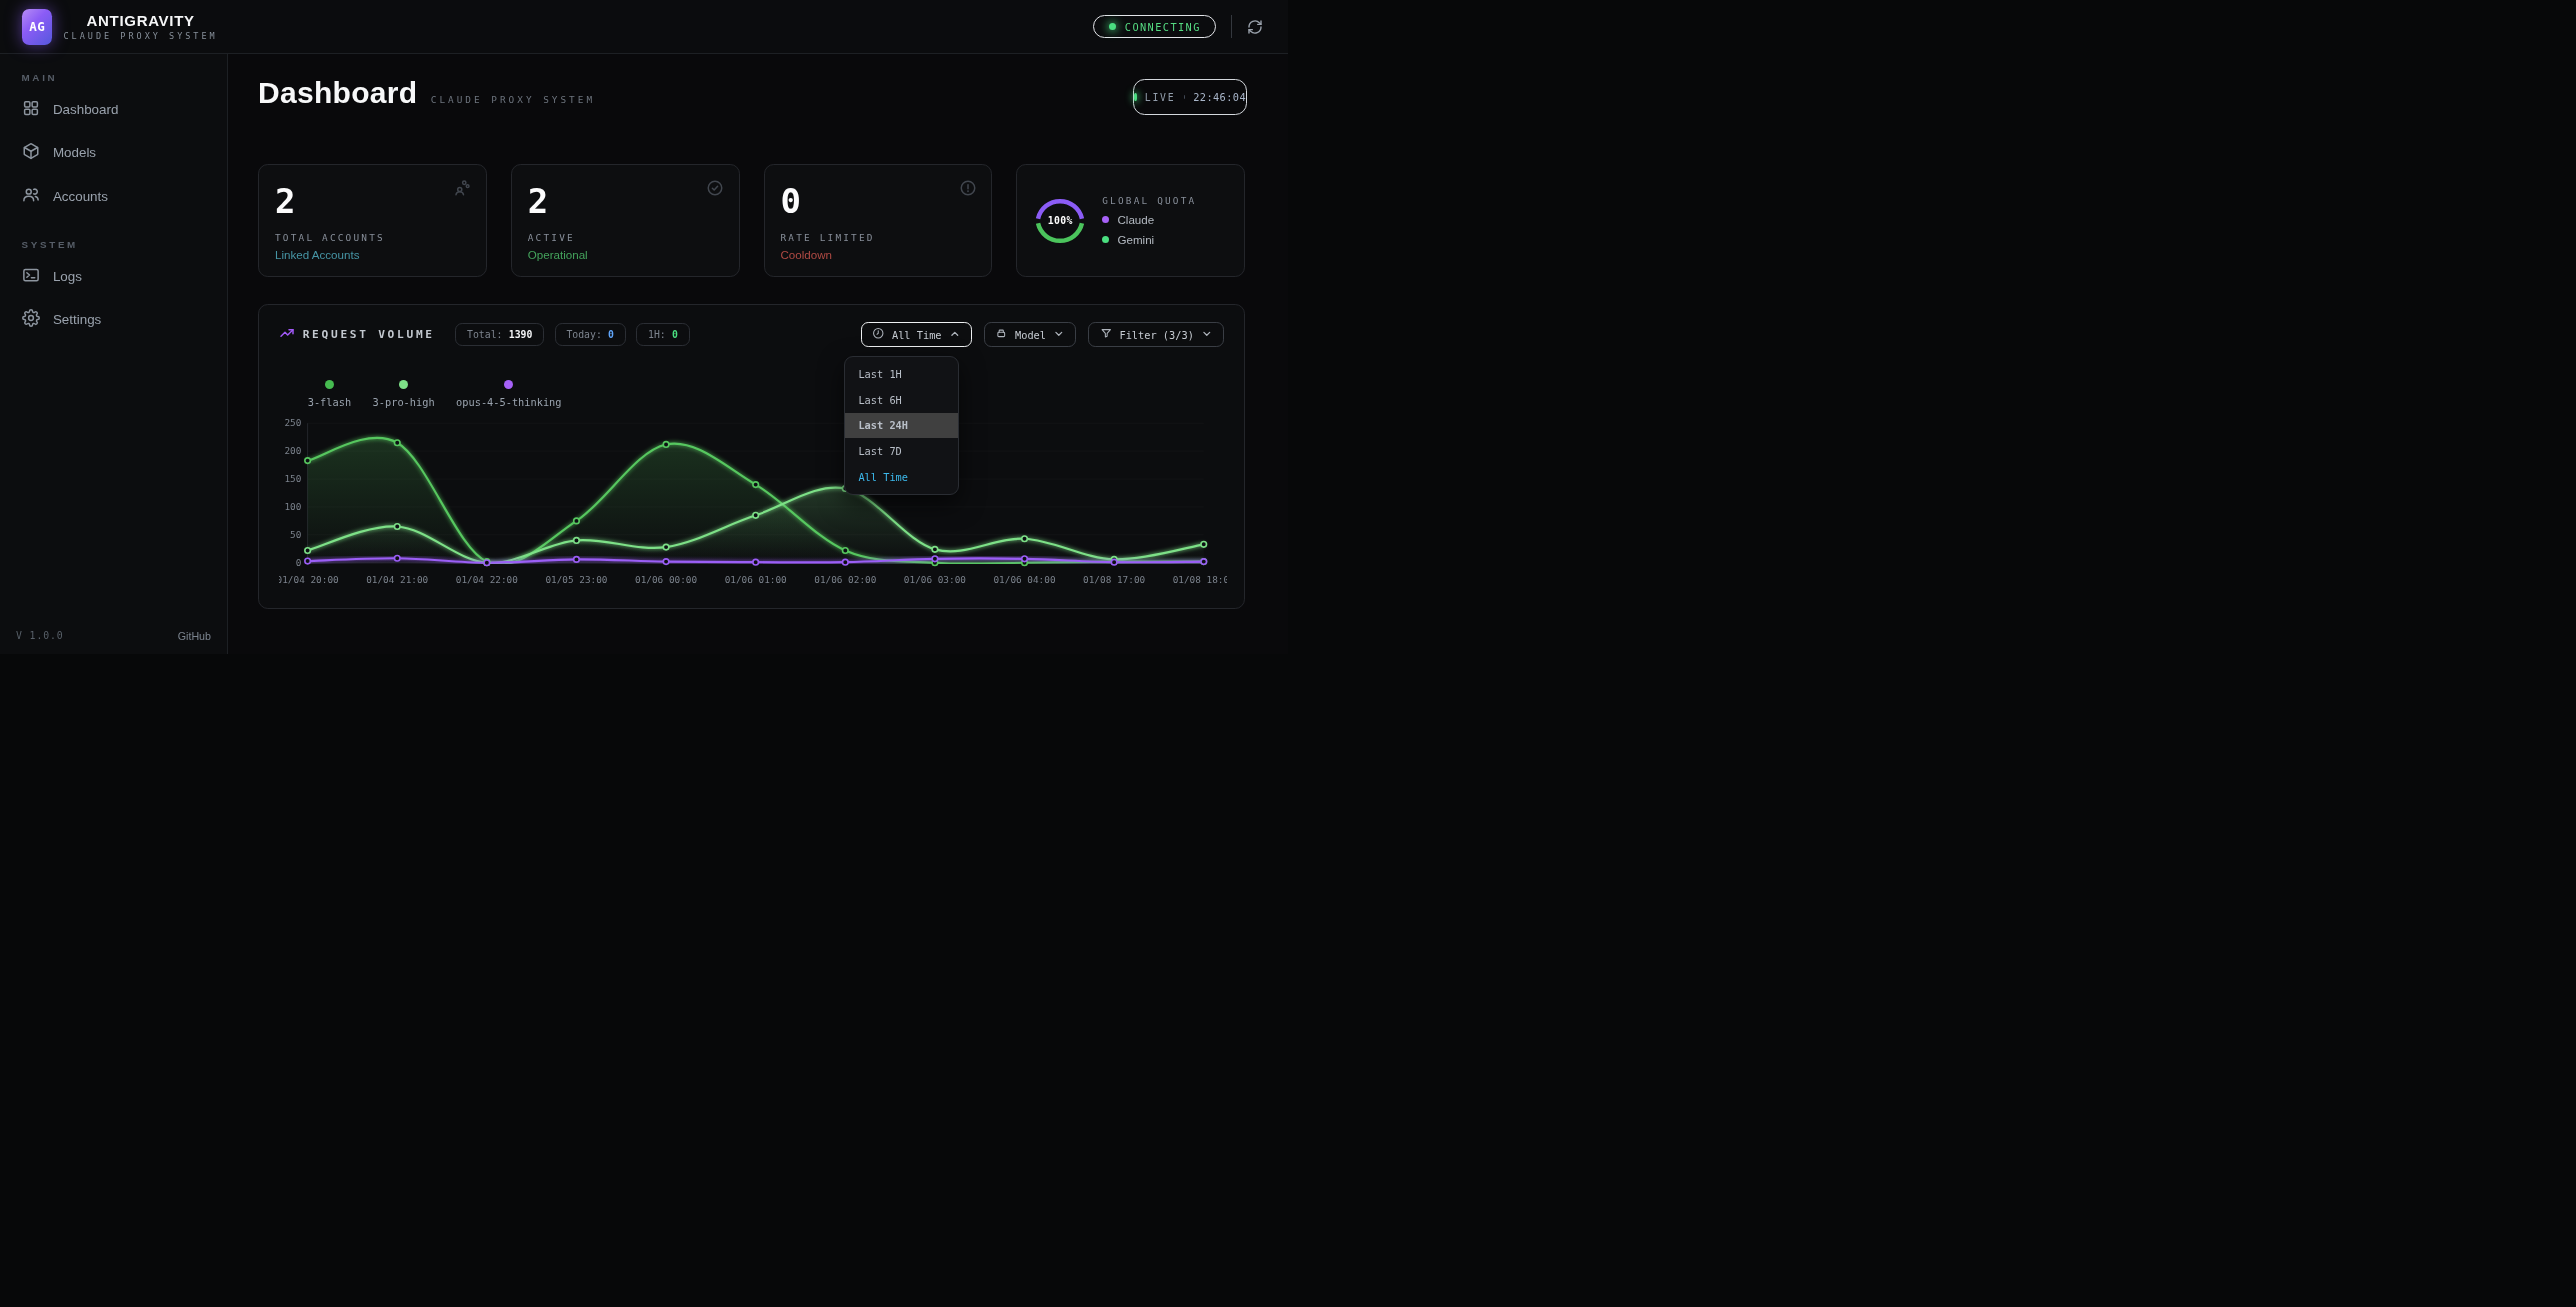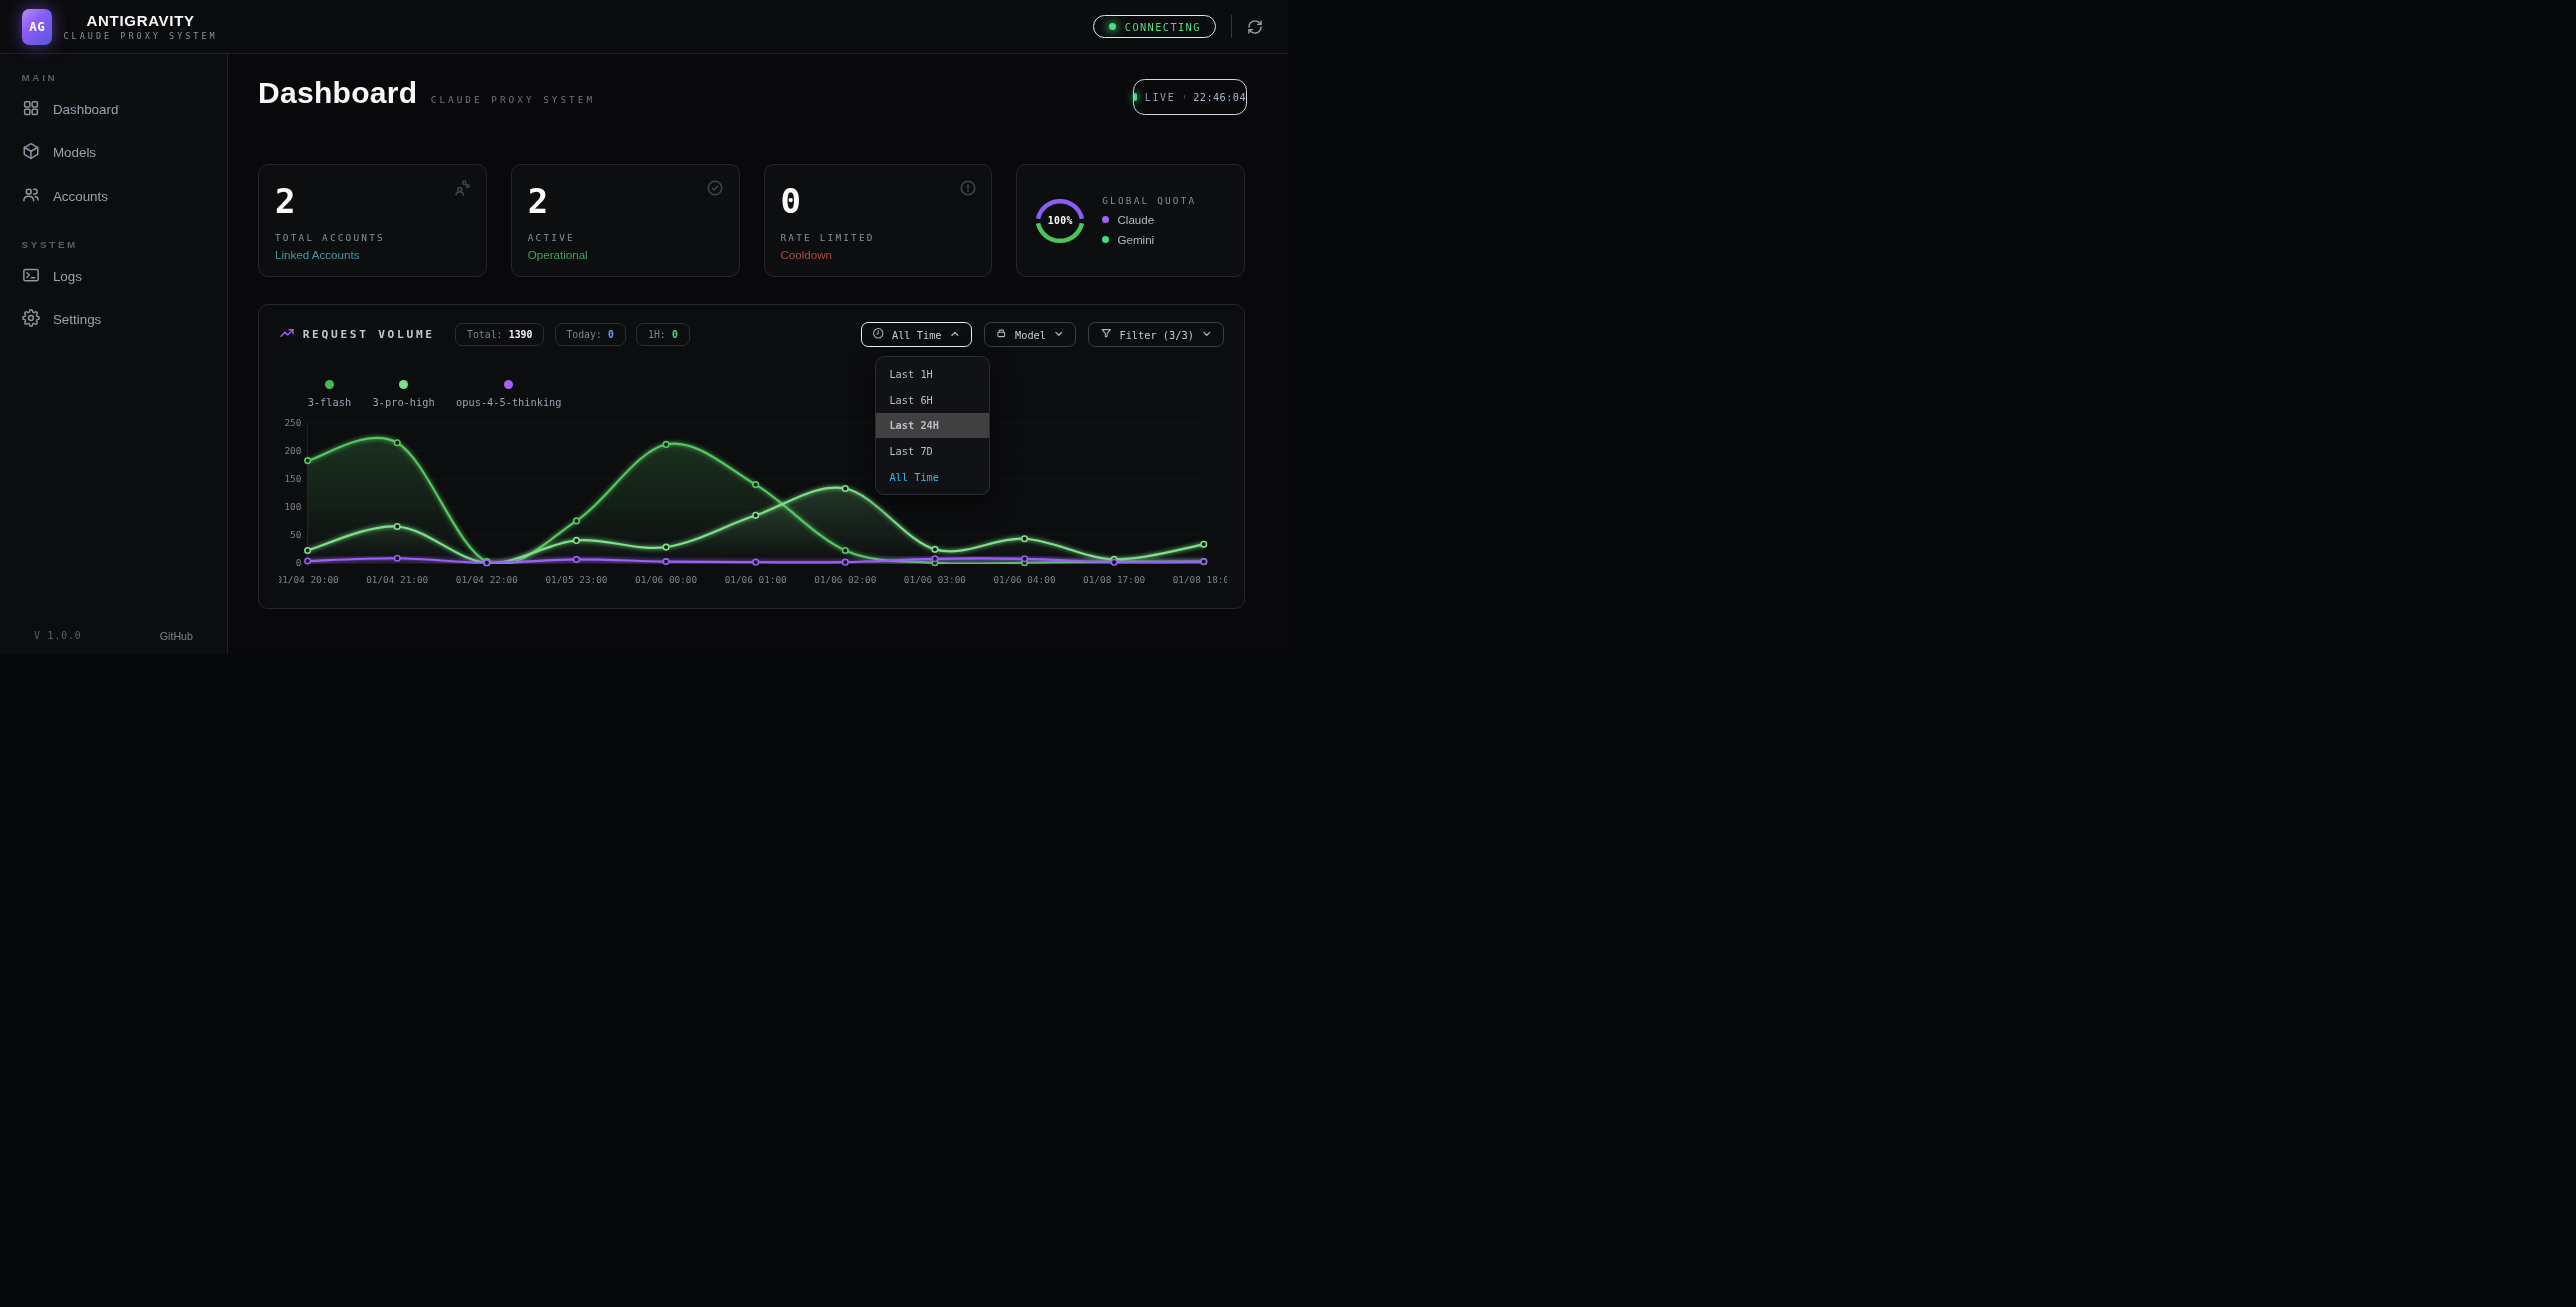--- a/index.html
+++ b/index.html
@@ -33,21 +33,21 @@
   
   .sidebar { position:absolute; top:54px; left:0; bottom:0; width:228px; background:#0c0d0f;
              border-right:0.9px solid #1d2024; z-index:20; }
   .side-inner { padding-top:18px; }
   .section-label { font-size:9.8px; font-weight:700; letter-spacing:2.7px; color:#575e68; margin:0 0 7.2px 21.5px; height:12.5px; }
   .section-label.second { margin-top:25px; }
   .side-item { display:flex; align-items:center; gap:13.4px; height:36px; padding-left:21.5px;
                color:#9aa2ad; font-size:13.4px; margin-bottom:7.2px; cursor:pointer; }
   .side-item svg { flex:none; color:#8d959f; }
   .side-footer { position:absolute; bottom:12.5px; left:0; right:0; display:flex; justify-content:space-between;
-                 padding:0 34px; align-items:center; }
+                 padding:0 16px; align-items:center; }
   .side-version { font-family:"DejaVu Sans Mono",monospace; font-size:9.8px; color:#586069; letter-spacing:0.9px; }
   .side-link { font-size:10.7px; color:#7c848f; cursor:pointer; }
 
   
   .main { position:absolute; top:54px; left:228px; right:0; bottom:0; background:#09090b; }
 
   .page-head { position:absolute; left:30px; top:22.4px; display:flex; align-items:baseline; }
   .page-title { font-size:30px; font-weight:800; letter-spacing:0.3px; color:#f7f8f9; }
   .page-sub { font-family:"DejaVu Sans Mono",monospace; font-size:9.4px; letter-spacing:3px; color:#6d747e; margin-left:13.4px; }
 
@@ -95,21 +95,21 @@
   .drop-btn.active { border:1.3px solid #eef0f2; }
   .drop-btn svg { color:#aeb4bc; }
 
   .legend { display:flex; gap:21.5px; margin:33px 0 0 29px; align-items:center; }
   .legend-item { display:flex; align-items:center; gap:7.2px; font-family:"DejaVu Sans Mono",monospace; font-size:10.3px; color:#9aa3ae;flex-direction:column; }
   .legend-dot { width:9px; height:9px; border-radius:50%; }
 
   .chart-svg-wrap { margin-top:8px; }
 
   
-  .menu { position:absolute; left:647px; top:302px; width:115px; background:#111215; border:0.9px solid #2a2d33;
+  .menu { position:absolute; left:616px; top:302px; width:115px; background:#111215; border:0.9px solid #2a2d33;
           border-radius:9px; padding:4.5px 0; z-index:40; box-shadow:0 9px 25px rgba(0,0,0,.6); }
   .menu-item { height:25.6px; display:flex; align-items:center; padding-left:13.4px; cursor:pointer;
                font-family:"DejaVu Sans Mono",monospace; font-size:10.3px; color:#b9bfc8; }
   .menu-item.highlighted { background:#404040;font-weight:bold; }
   .menu-item.selected { color:#3cb9ec; }
 </style>
 </head>
 <body>
 
 <header class="topbar">

